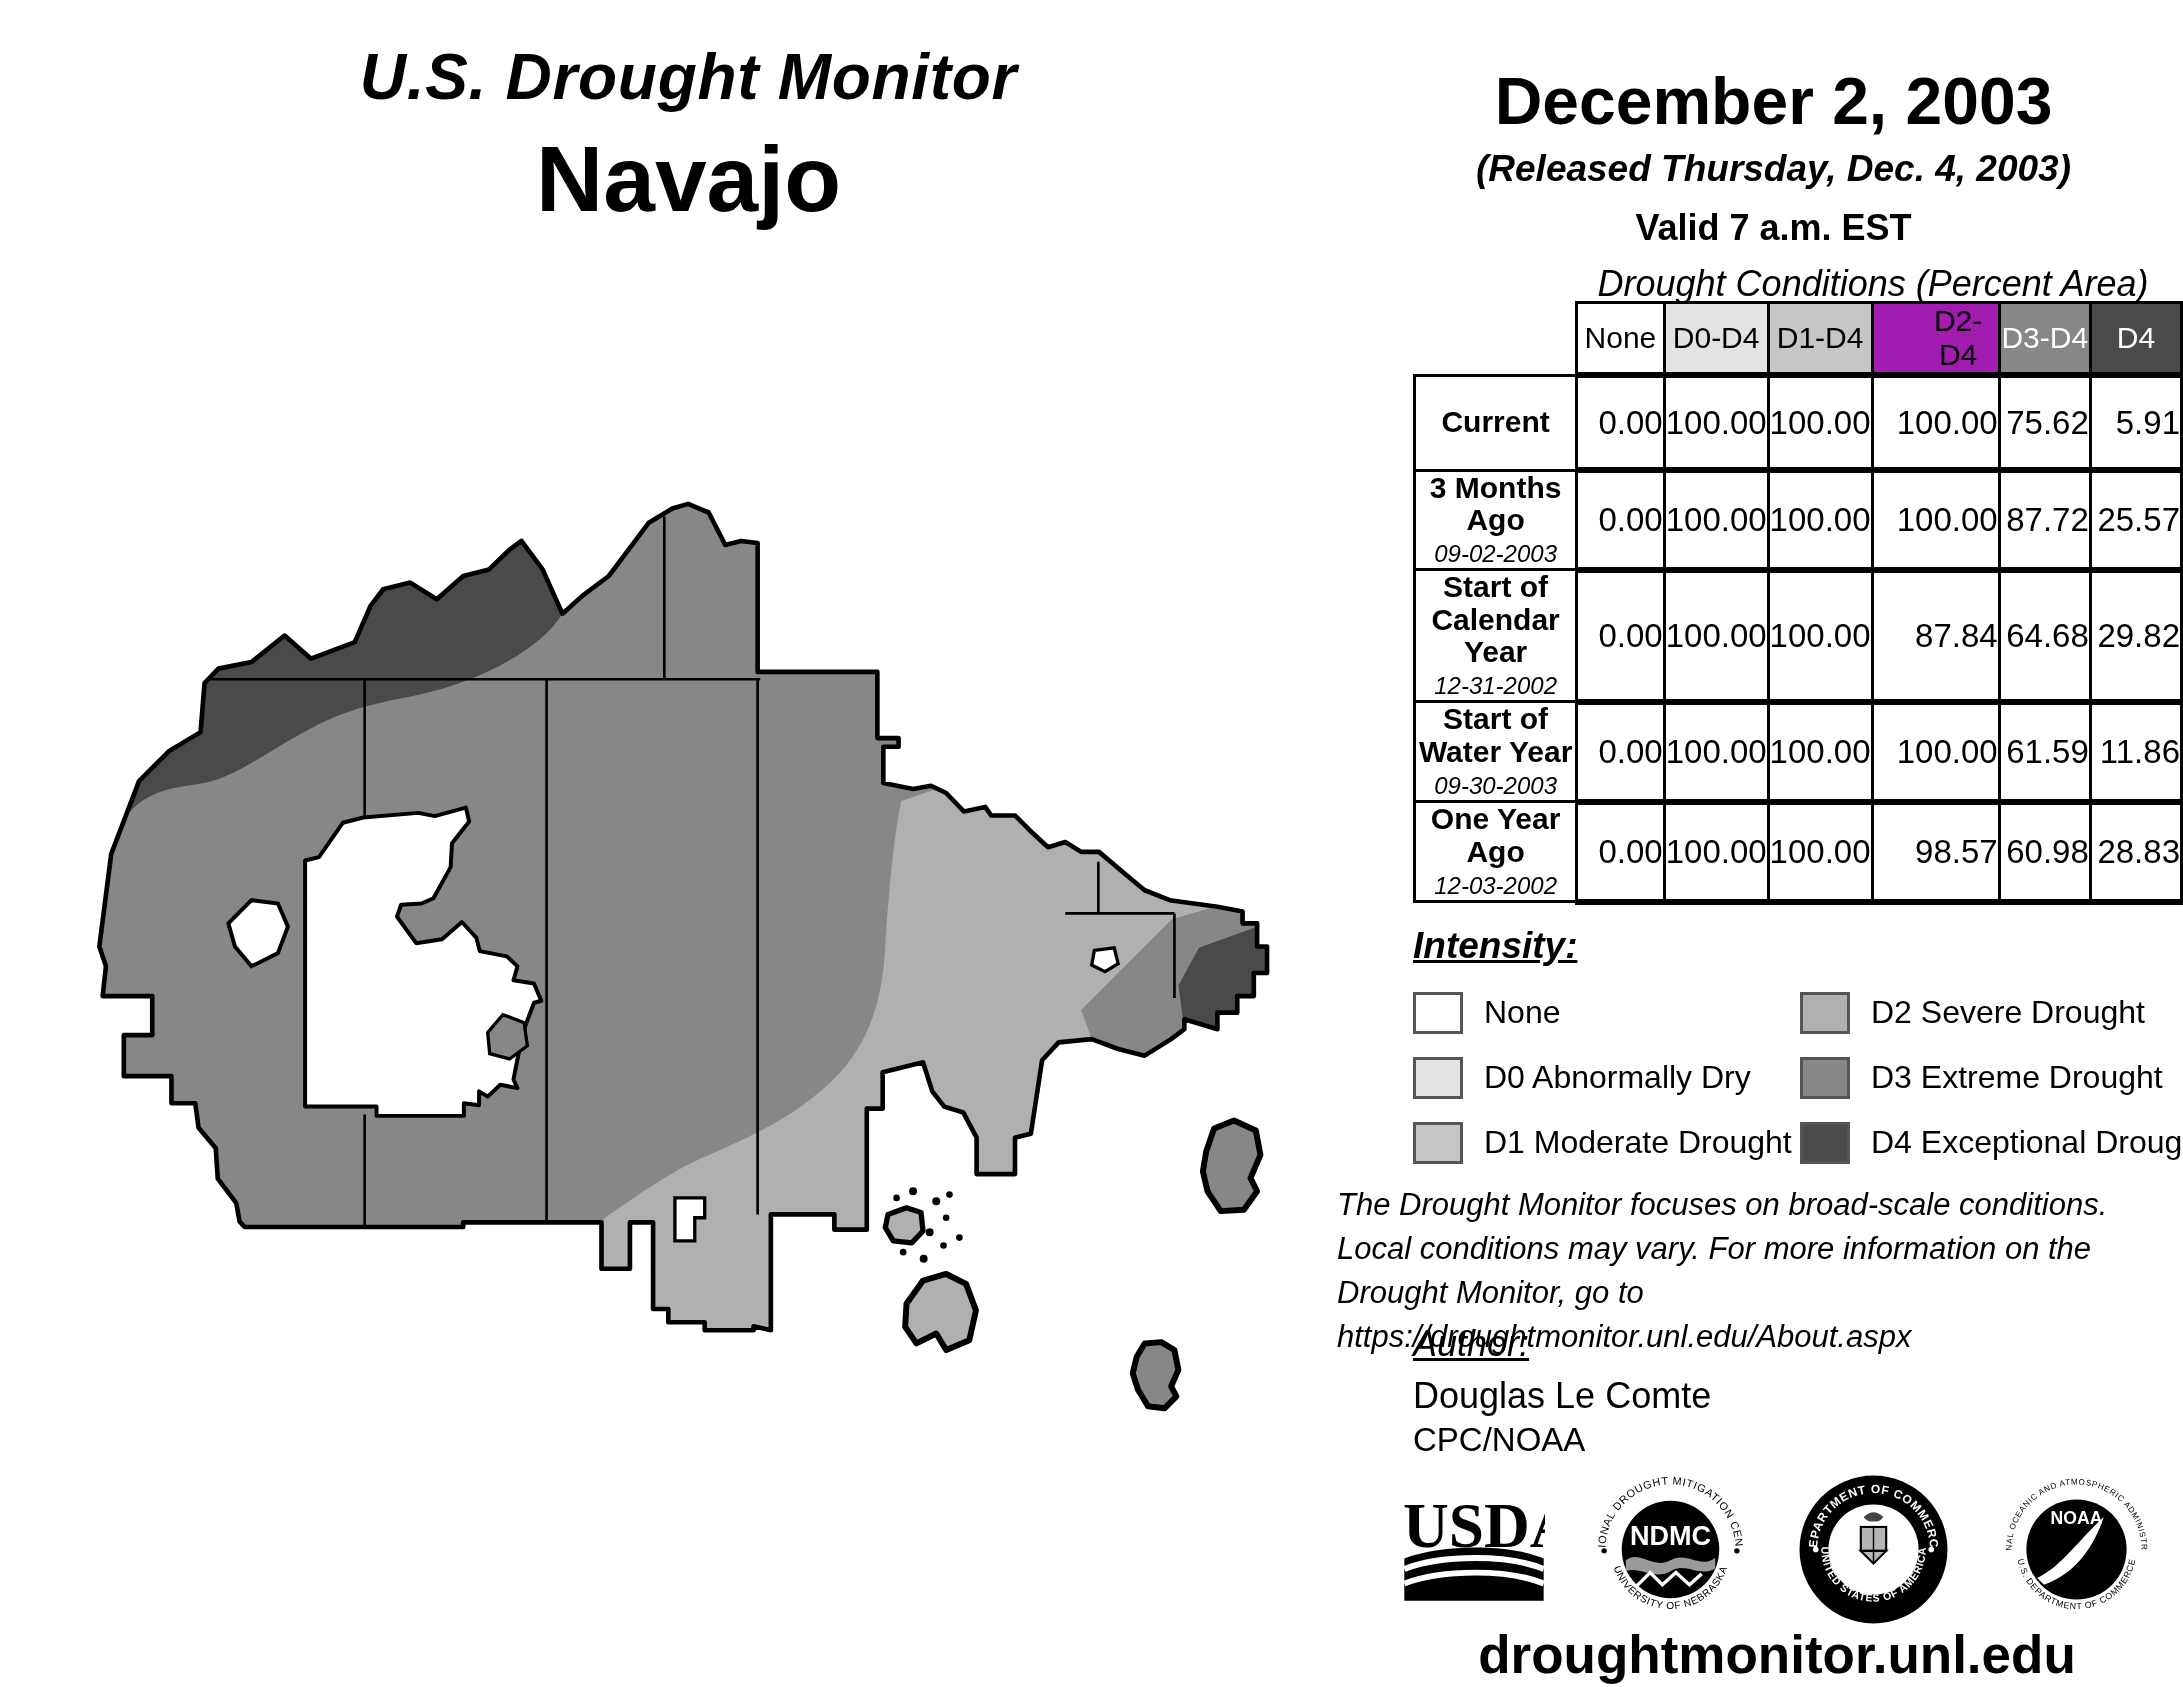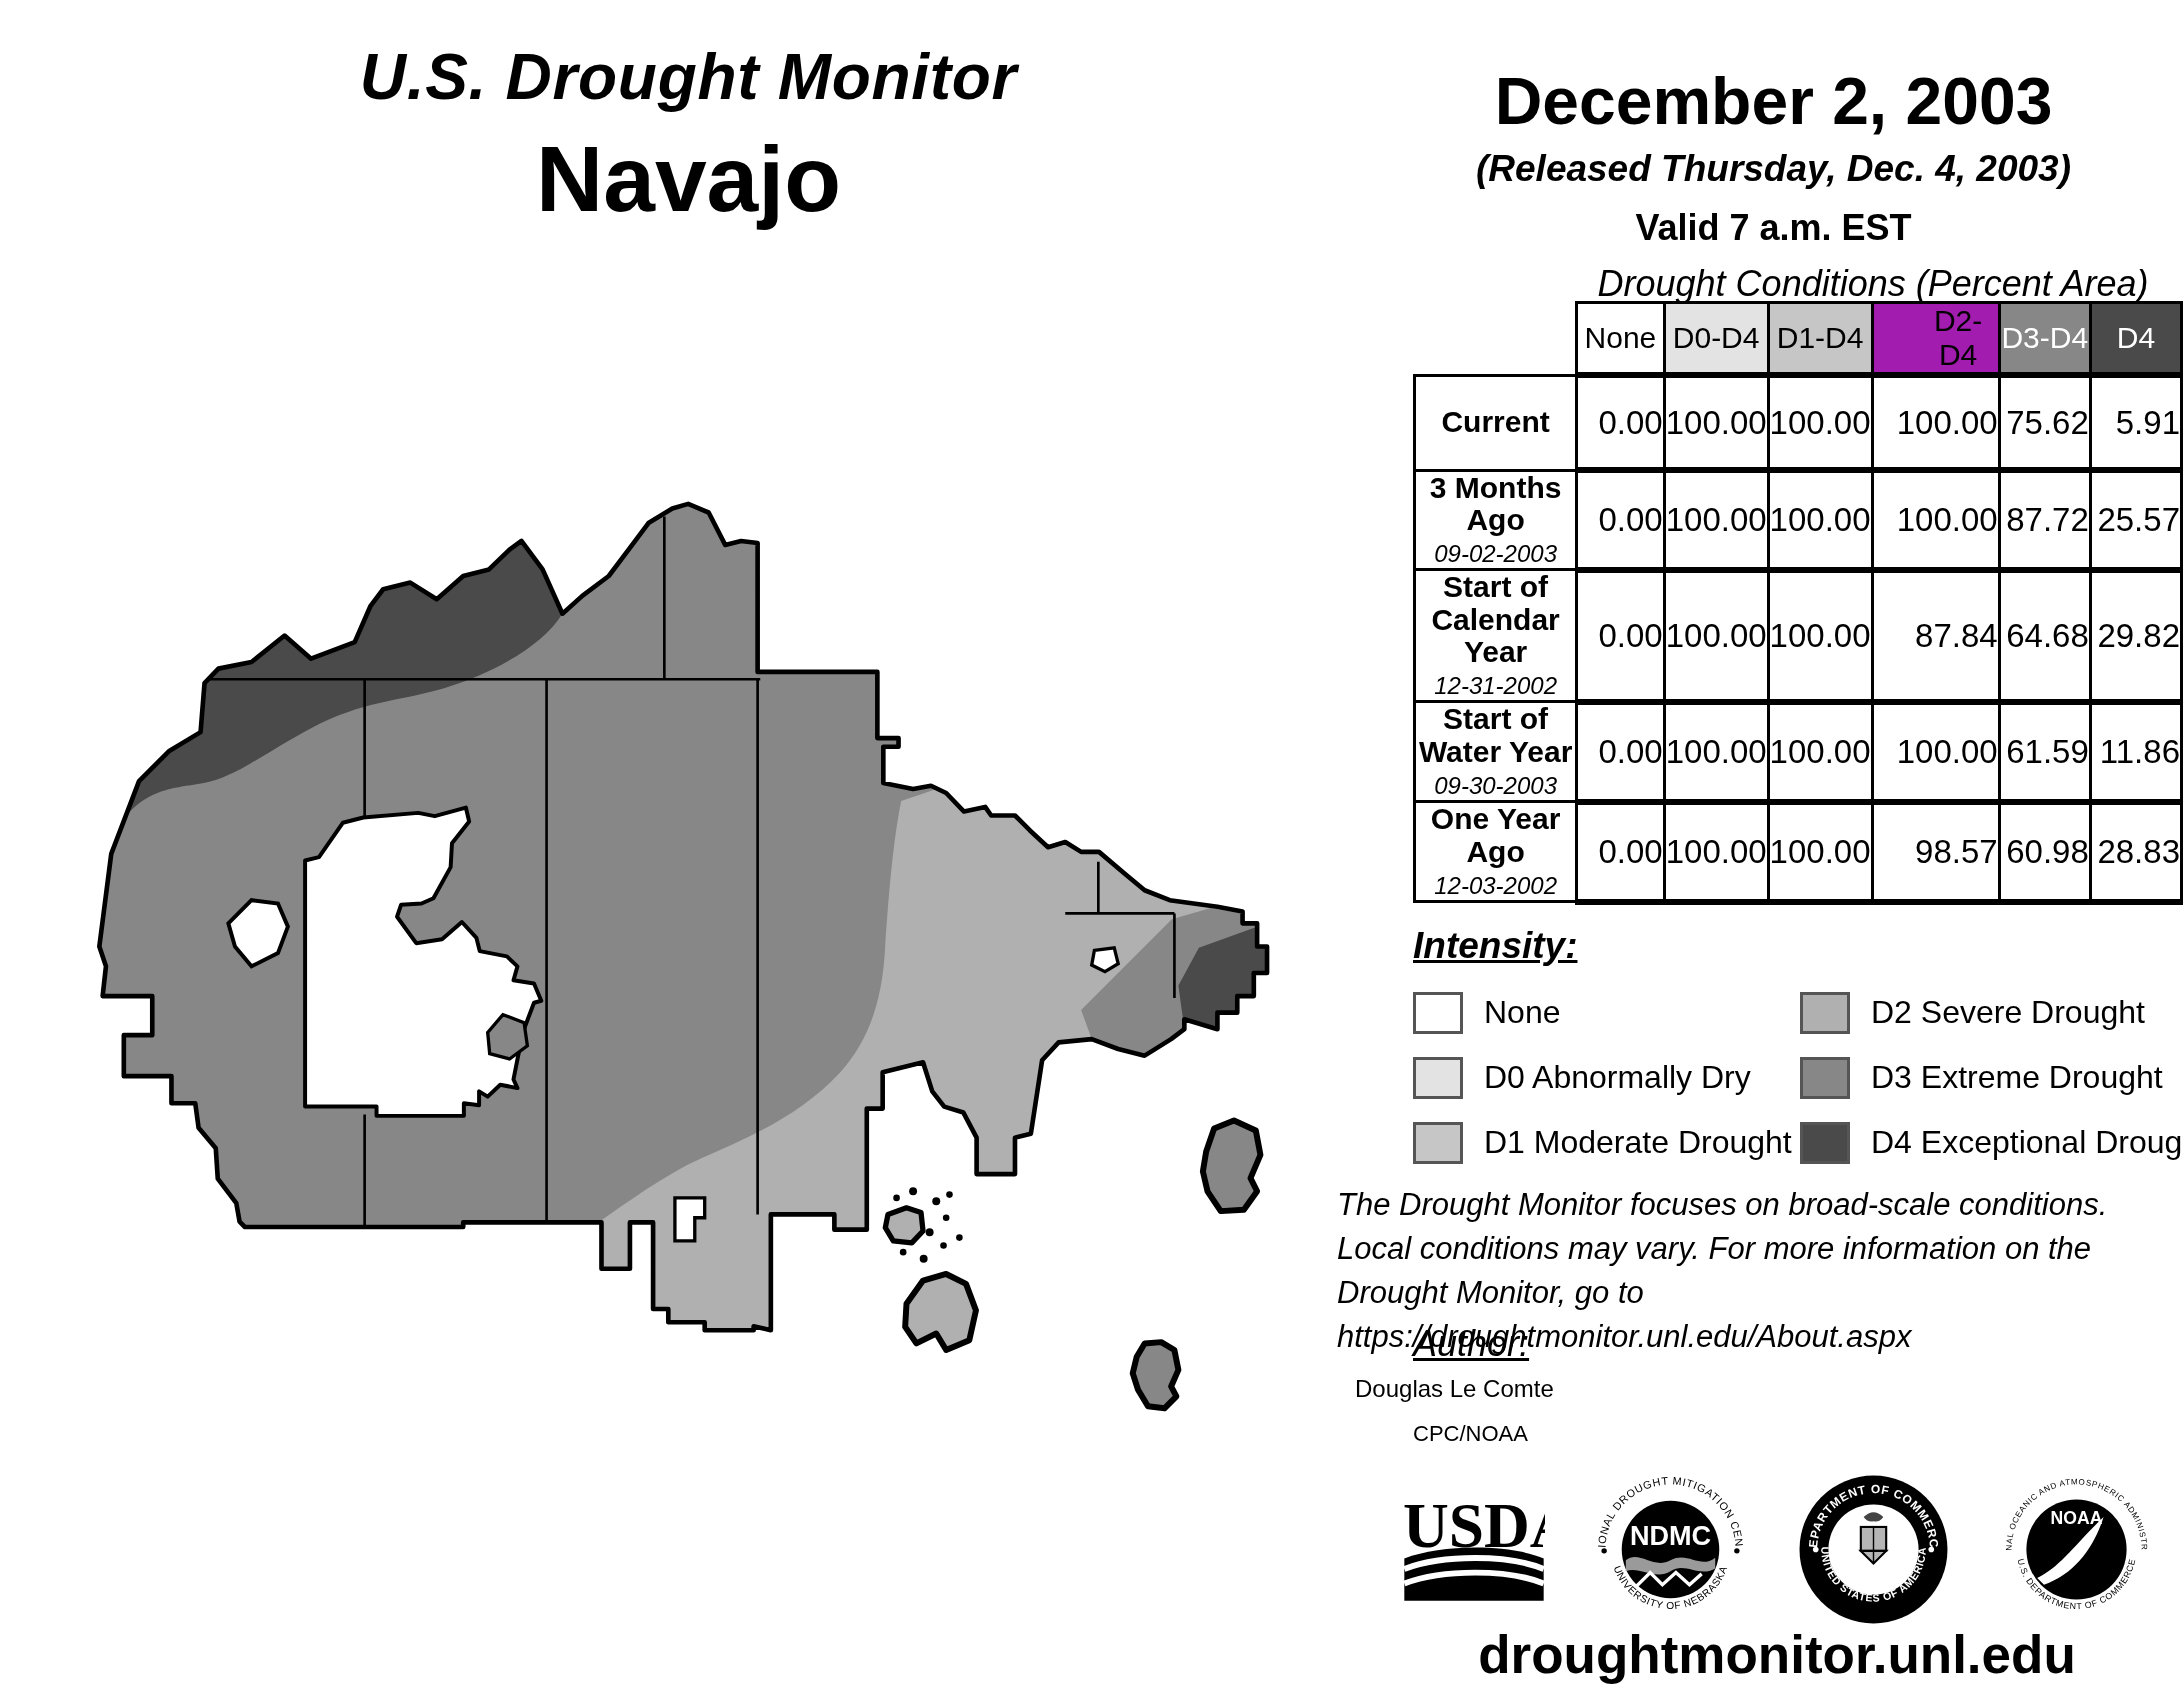--- a/index.html
+++ b/index.html
@@ -36,22 +36,22 @@
   .legend { position:absolute; left:1413px; top:980px; display:grid;
             grid-template-rows:repeat(3, 65px); grid-auto-flow:column; grid-template-columns:387px 423px; }
   .leg-item { display:flex; align-items:center; }
   .leg-swatch { width:50px; height:42px; border:3.3px solid #555; box-sizing:border-box; flex:none; }
   .leg-label { font-size:32px; margin-left:21px; white-space:nowrap; }
 
   
   .disclaimer { position:absolute; left:1337px; top:1183px; font-size:31px; font-style:italic; line-height:1.42; }
   .author-title { position:absolute; left:1413px; top:1323px; font-size:36px; font-style:italic;
                   text-decoration:underline; }
-  .author-name { position:absolute; left:1355px; top:1375px; font-size:24px; }
-  .author-org  { position:absolute; left:1413px; top:1421px; font-size:22px; }
+  .author-name { position:absolute; left:1413px; top:1375px; font-size:36px; }
+  .author-org  { position:absolute; left:1413px; top:1421px; font-size:33px; }
 
   
   .logos { position:absolute; left:1403px; top:1472px; width:748px; display:flex;
            align-items:center; justify-content:space-between; }
   .logo { flex:none; }
   .footer-url { position:absolute; left:1403px; top:1624px; width:748px; text-align:center;
                 font-size:53px; font-weight:bold; }
 
   
   .map-wrap { position:absolute; left:86px; top:490px; width:1244px; height:999px; }

